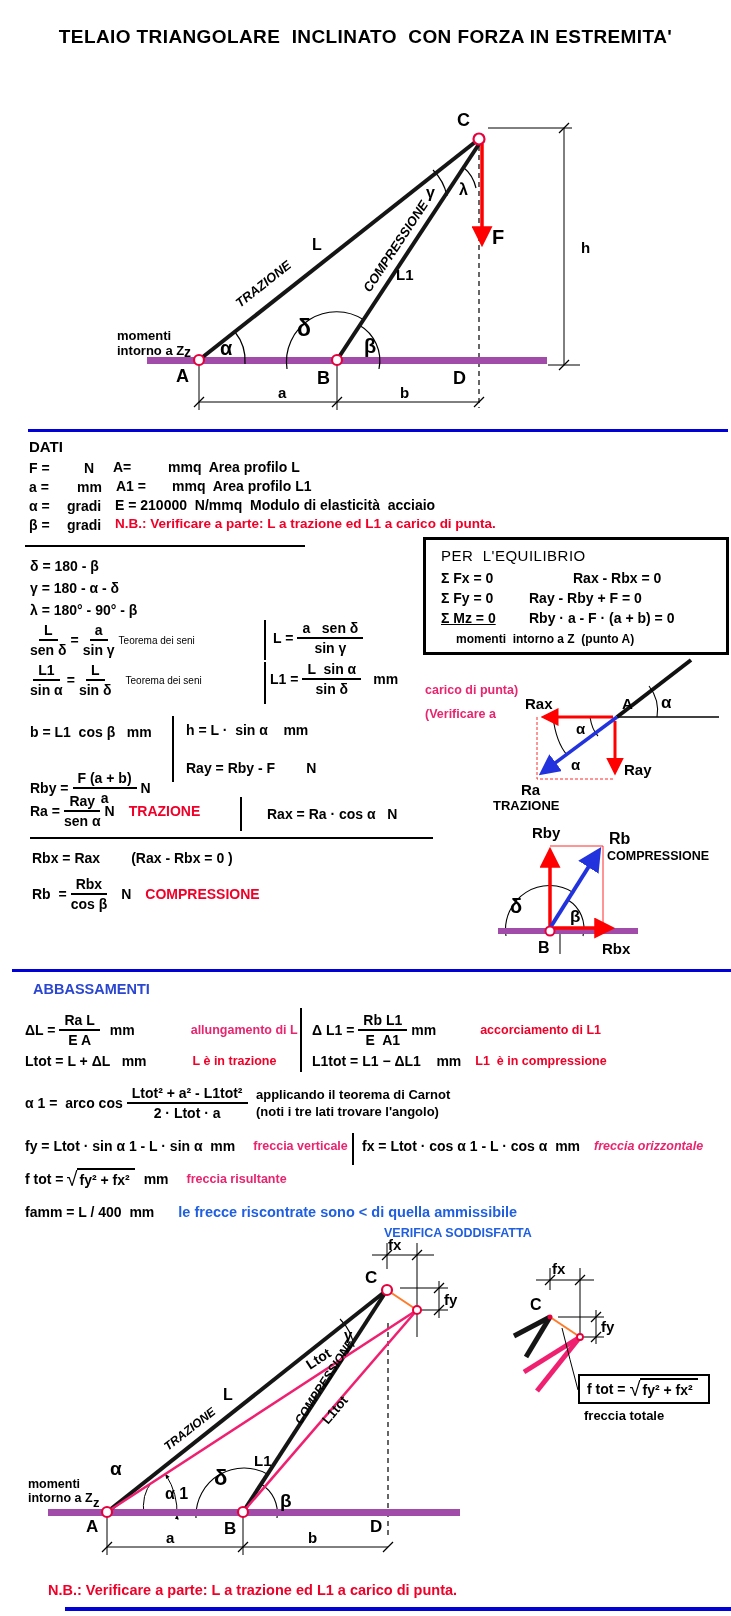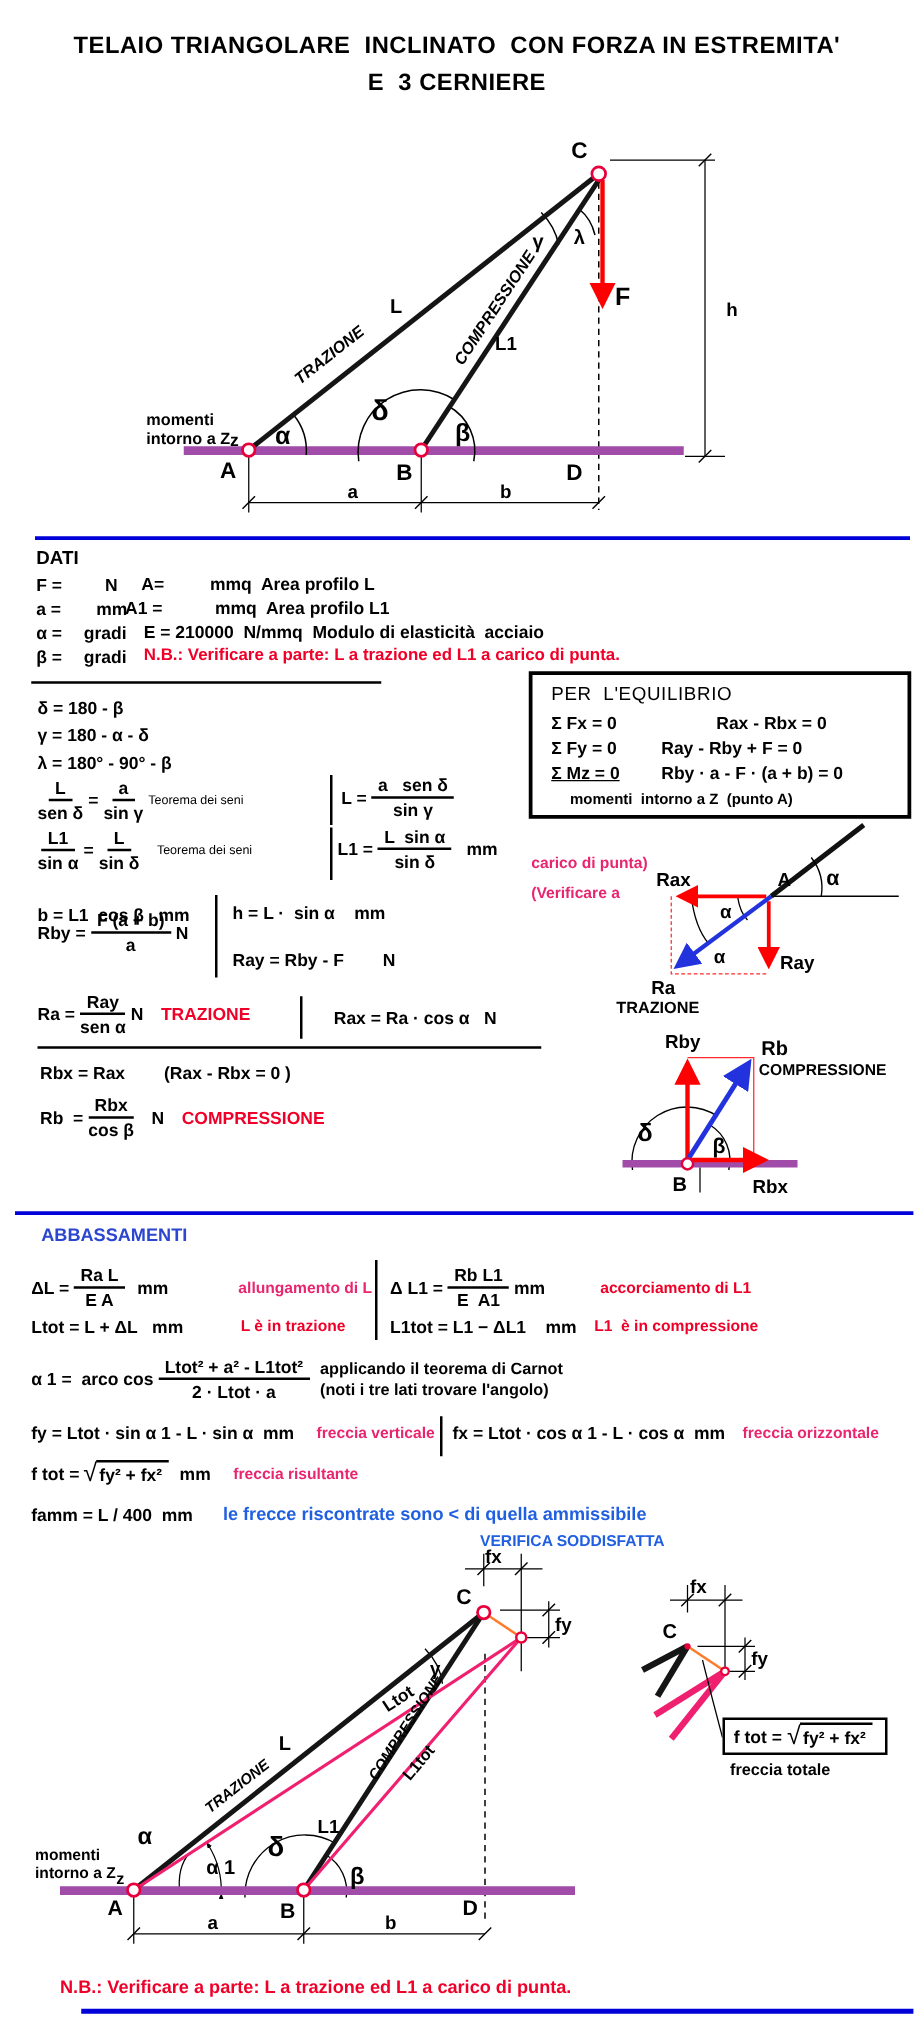--- a/index.html
+++ b/index.html
@@ -32,21 +32,20 @@
   .eqbox .note{position:absolute;left:30px;top:92px;font-weight:bold;font-size:12px;white-space:pre;}
   svg text{font-family:"Liberation Sans",sans-serif;font-weight:bold;fill:#000;}
   .box-ftot{position:absolute;left:578px;top:1374px;border:2.5px solid #000;background:#fff;padding:2px 7px;display:flex;align-items:center;z-index:5;}
 </style>
 </head>
 <body>
 
 <div id="page">
 
   <div class="title" style="top:26px;">TELAIO TRIANGOLARE  INCLINATO  CON FORZA IN ESTREMITA'</div>
-  <div class="title" style="top:56px;">E  3 CERNIERE</div>
 
   <svg class="abs" style="left:0;top:110px;" width="731" height="312" viewBox="0 0 731 312">
     <defs>
       <marker id="mr1" markerWidth="6" markerHeight="6" refX="4.5" refY="3" orient="auto">
           <path d="M0,0 L6,3 L0,6 z" fill="#ff0000"></path>
         </marker>
     </defs>
 
     <line x1="199" y1="255" x2="199" y2="300" stroke="#000" stroke-width="1"></line>
     <line x1="337" y1="255" x2="337" y2="300" stroke="#000" stroke-width="1"></line>
@@ -102,21 +101,21 @@
 
   <div class="bluediv" style="left:28px;top:429px;width:700px;height:3px;"></div>
 
   <div class="abs txt big" style="left:29px;top:438px;">DATI</div>
   <div class="abs txt" style="left:29px;top:460px;">F =</div>
   <div class="abs txt" style="left:84px;top:460px;">N</div>
   <div class="abs txt" style="left:113px;top:459px;">A=</div>
   <div class="abs txt" style="left:168px;top:459px;">mmq  Area profilo L</div>
   <div class="abs txt" style="left:29px;top:479px;">a =</div>
   <div class="abs txt" style="left:77px;top:479px;">mm</div>
-  <div class="abs txt" style="left:100px;top:478px;text-align:right;">A1 =</div>
+  <div class="abs txt" style="left:116px;top:478px;text-align:right;">A1 =</div>
   <div class="abs txt" style="left:172px;top:478px;">mmq  Area profilo L1</div>
   <div class="abs txt" style="left:29px;top:498px;">α =</div>
   <div class="abs txt" style="left:67px;top:498px;">gradi</div>
   <div class="abs txt" style="left:115px;top:497px;">E = 210000  N/mmq  Modulo di elasticità  acciaio</div>
   <div class="abs txt" style="left:29px;top:517px;">β =</div>
   <div class="abs txt" style="left:67px;top:517px;">gradi</div>
   <div class="abs txt red" style="left:115px;top:516px;font-size:13.5px;">N.B.: Verificare a parte: L a trazione ed L1 a carico di punta.</div>
   <div class="hline" style="left:25px;top:545px;width:280px;"></div>
 
   <div class="eqbox">
@@ -158,21 +157,21 @@
     <span class="frac"><span class="num">L  sin α</span><span class="den">sin δ</span></span>
     <span class="txt" style="margin-left:8px;">mm</span>
   </div>
   <div class="abs cap mag" style="left:425px;top:659px;margin-top:48px;">(Verificare a</div>
   <div class="abs cap mag" style="left:425px;top:683px;">carico di punta)</div>
 
   <div class="abs txt" style="left:30px;top:724px;">b = L1  cos β   mm</div>
   <div class="vbar" style="left:172px;top:716px;height:66px;"></div>
   <div class="abs txt" style="left:186px;top:722px;">h = L ·  sin α    mm</div>
 
-  <div class="row" style="left:30px;top:728px;">
+  <div class="row" style="left:30px;top:770px;">
     <span class="txt">Rby =</span>
     <span class="frac"><span class="num">F (a + b)</span><span class="den">a</span></span>
     <span class="txt">N</span>
   </div>
   <div class="abs txt" style="left:186px;top:760px;">Ray = Rby - F        N</div>
 
   <div class="row" style="left:30px;top:793px;">
     <span class="txt">Ra =</span>
     <span class="frac"><span class="num">Ray</span><span class="den">sen α</span></span>
     <span class="txt">N</span>
@@ -281,21 +280,21 @@
   <div class="abs cap" style="left:256px;top:1087px;font-size:13px;">applicando il teorema di Carnot</div>
   <div class="abs cap" style="left:256px;top:1104px;font-size:13px;">(noti i tre lati trovare l'angolo)</div>
 
   <div class="row" style="left:25px;top:1138px;">
     <span class="txt">fy = Ltot · sin α 1 - L · sin α  mm</span>
     <span class="cap mag" style="margin-left:18px;">freccia verticale</span>
   </div>
   <div class="vbar" style="left:352px;top:1133px;height:32px;"></div>
   <div class="row" style="left:362px;top:1138px;">
     <span class="txt">fx = Ltot · cos α 1 - L · cos α  mm</span>
-    <span class="cap mag" style="margin-left:14px;">freccia orizzontale</span>
+    <span class="cap mag" style="margin-left:14px;font-style:italic;">freccia orizzontale</span>
   </div>
 
   <div class="row" style="left:25px;top:1168px;">
     <span class="txt">f tot =</span>
     <span class="sqrt">
         <span class="tick">√</span>
         <span class="radicand">fy² + fx²</span>
       </span>
     <span class="txt" style="margin-left:6px;">mm</span>
     <span class="cap mag" style="margin-left:18px;">freccia risultante</span>

